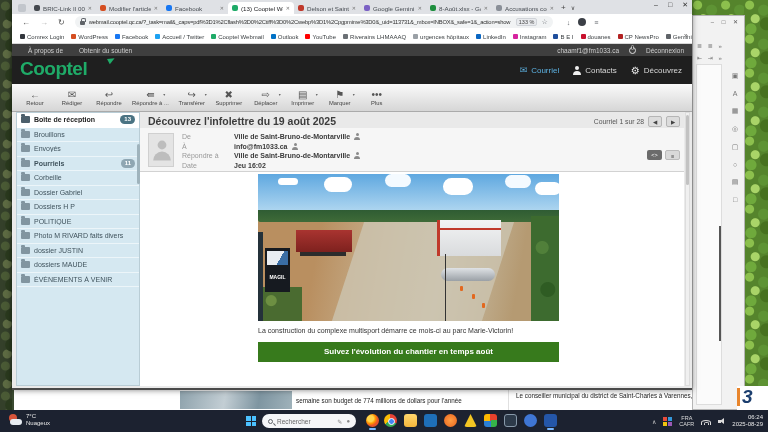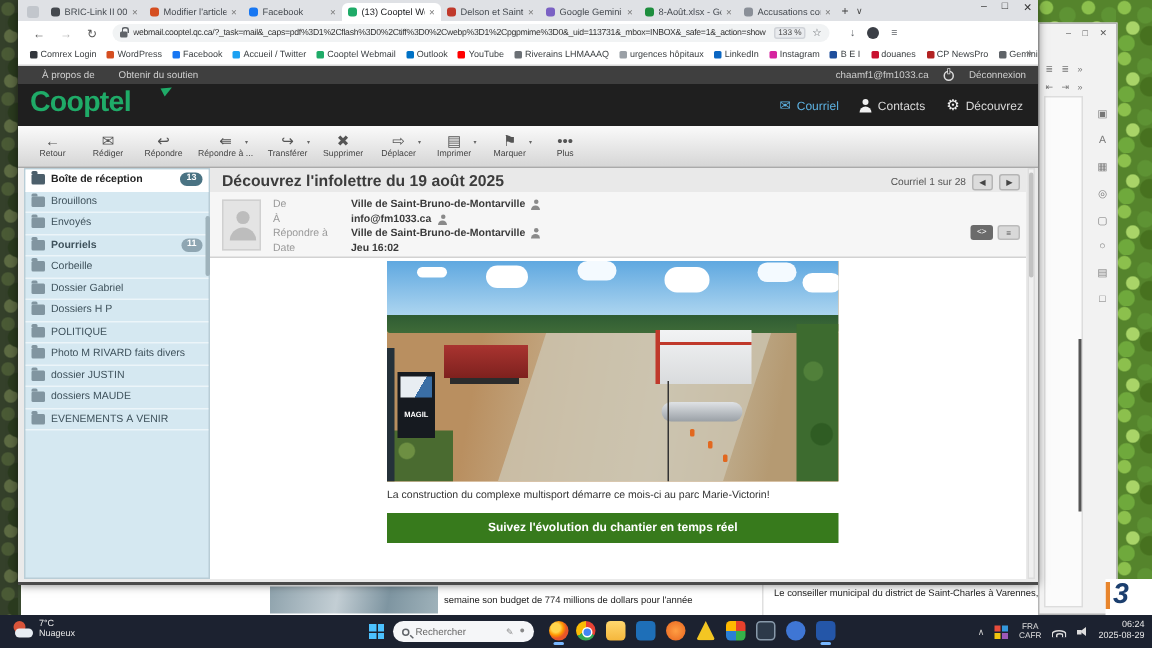--- a/index.html
+++ b/index.html
@@ -653,21 +653,21 @@
             <div class="pole"></div>
             <div class="bush-r"></div>
             <div class="bush-l"></div>
             <div class="fence"></div>
             <div class="sign">
               <span class="mini"></span>
               <span class="mg">MAGIL</span>
             </div>
           </div>
           <div class="caption">La construction du complexe multisport démarre ce mois-ci au parc Marie-Victorin!</div>
-          <div class="cta">Suivez l'évolution du chantier en temps réel</div>
+          <div class="cta">Suivez l'évolution du chantier en temps août</div>
         </div>
       </div>
 
       <div class="pagescroll">
           <div class="thumb"></div>
         </div>
     </div>
   </div>
 
   <div class="abs taskbar">

